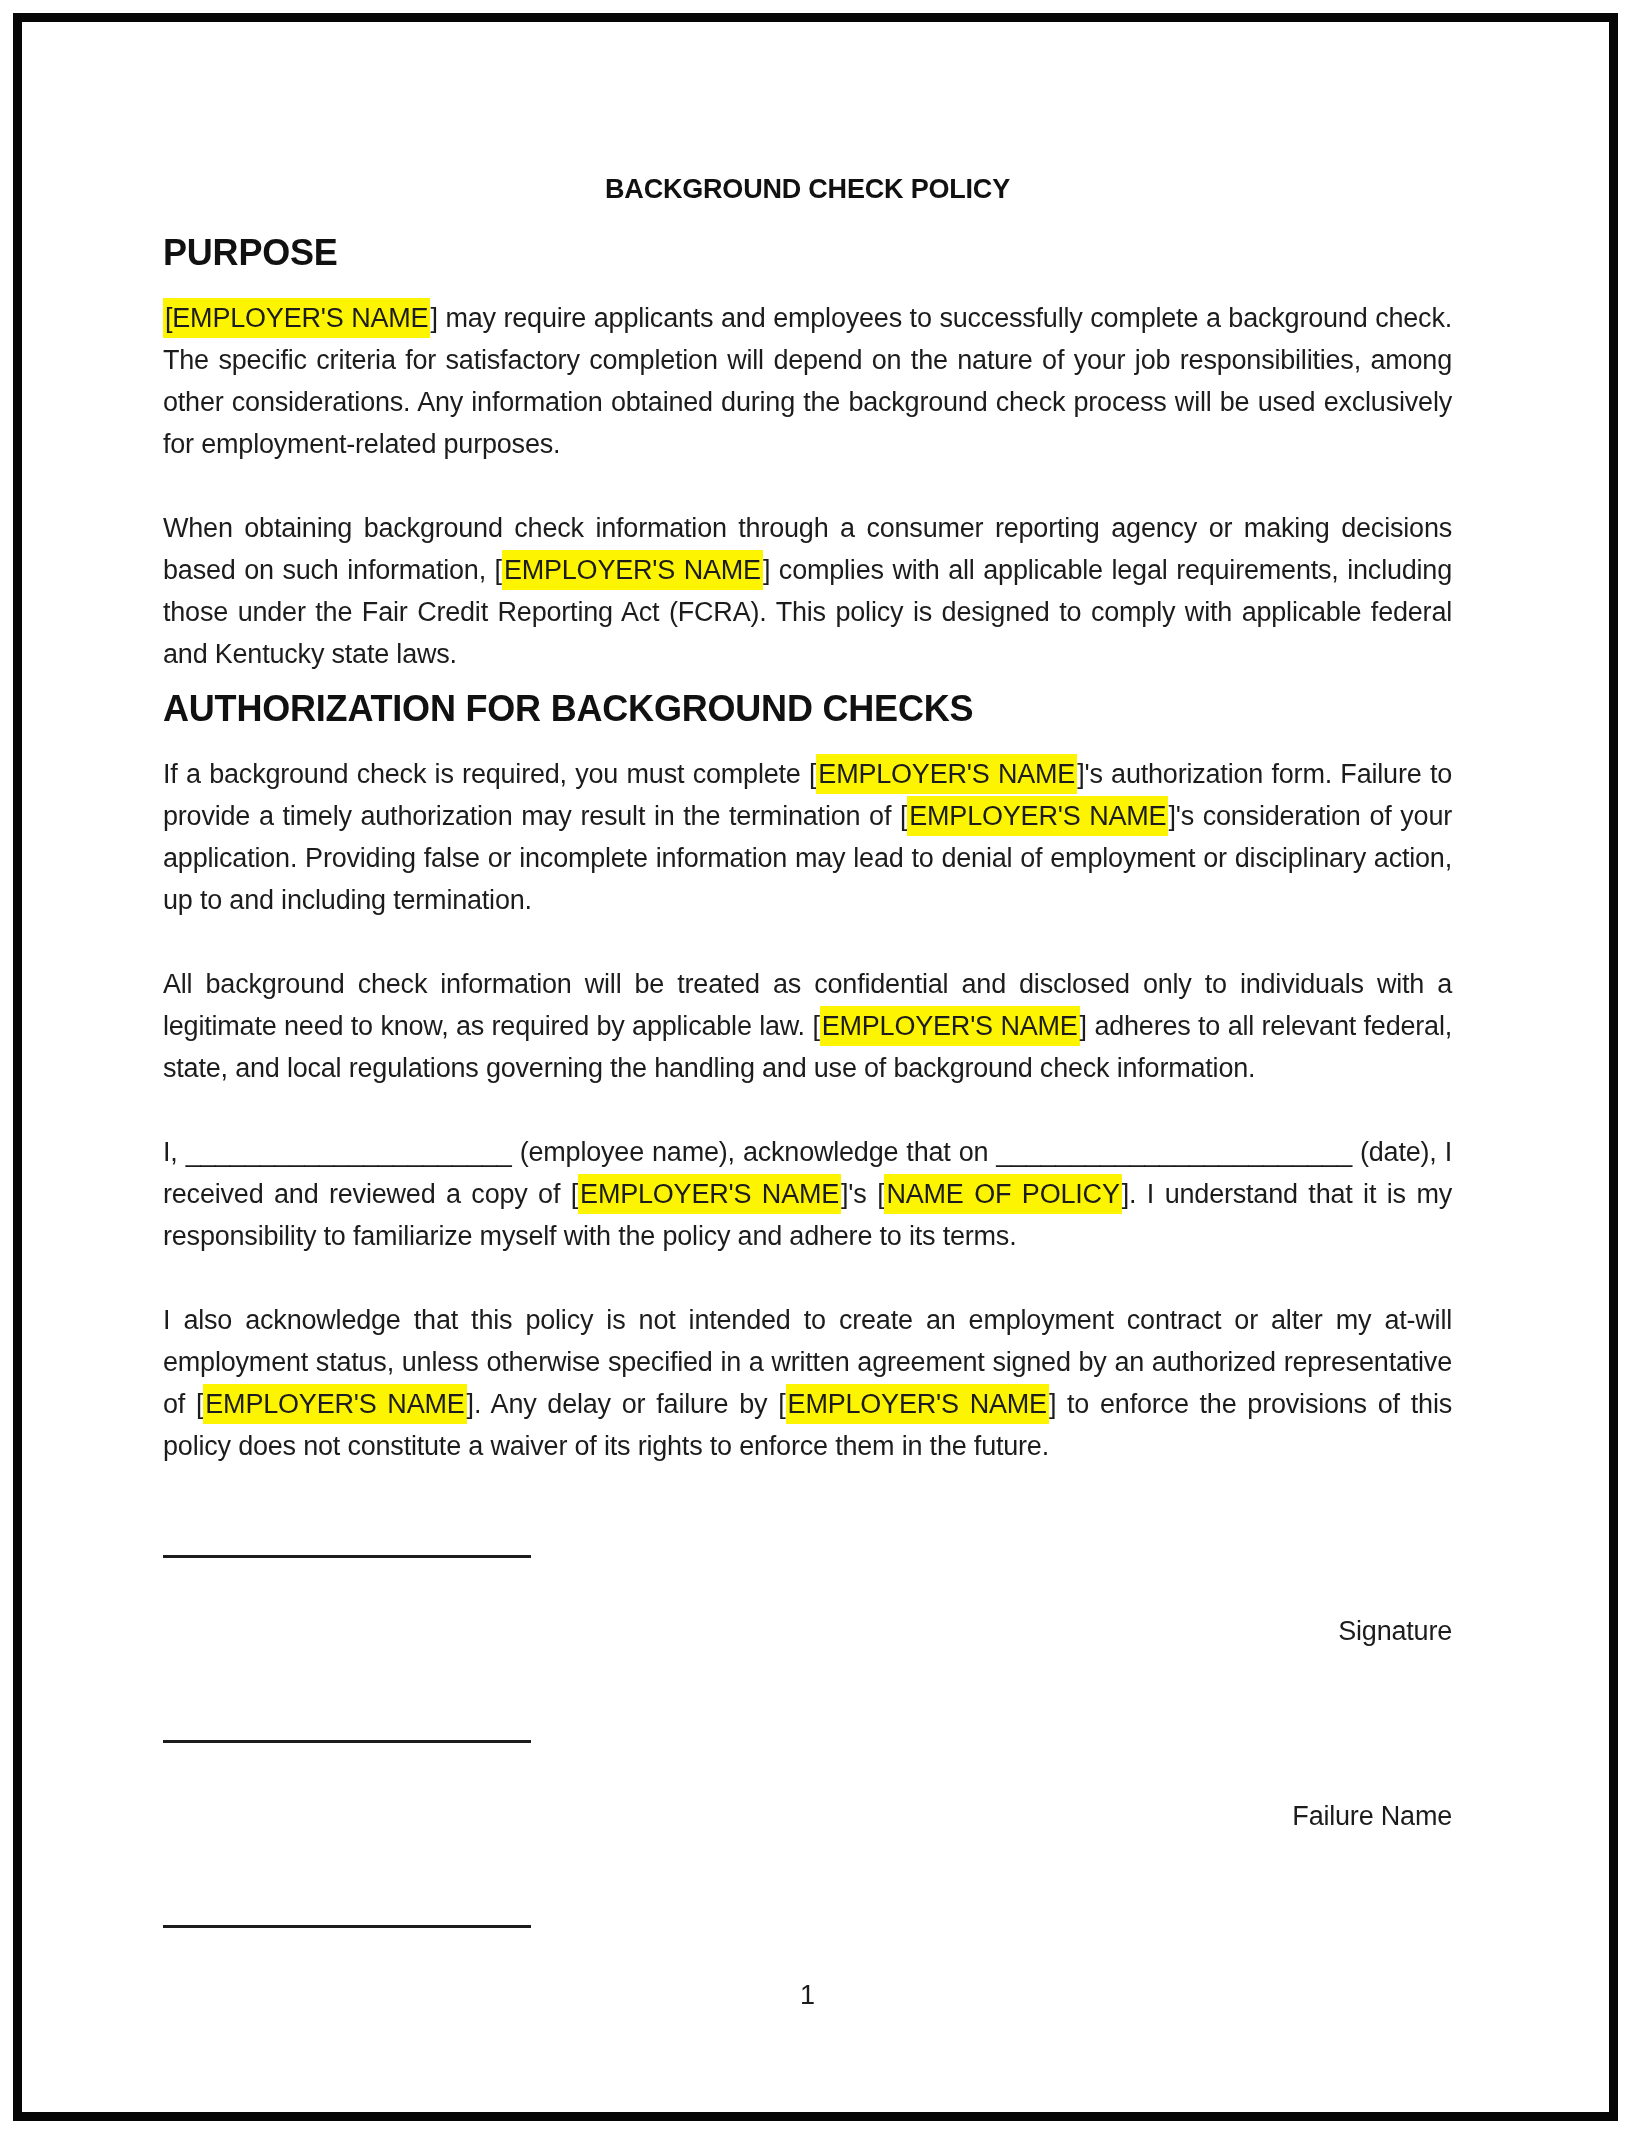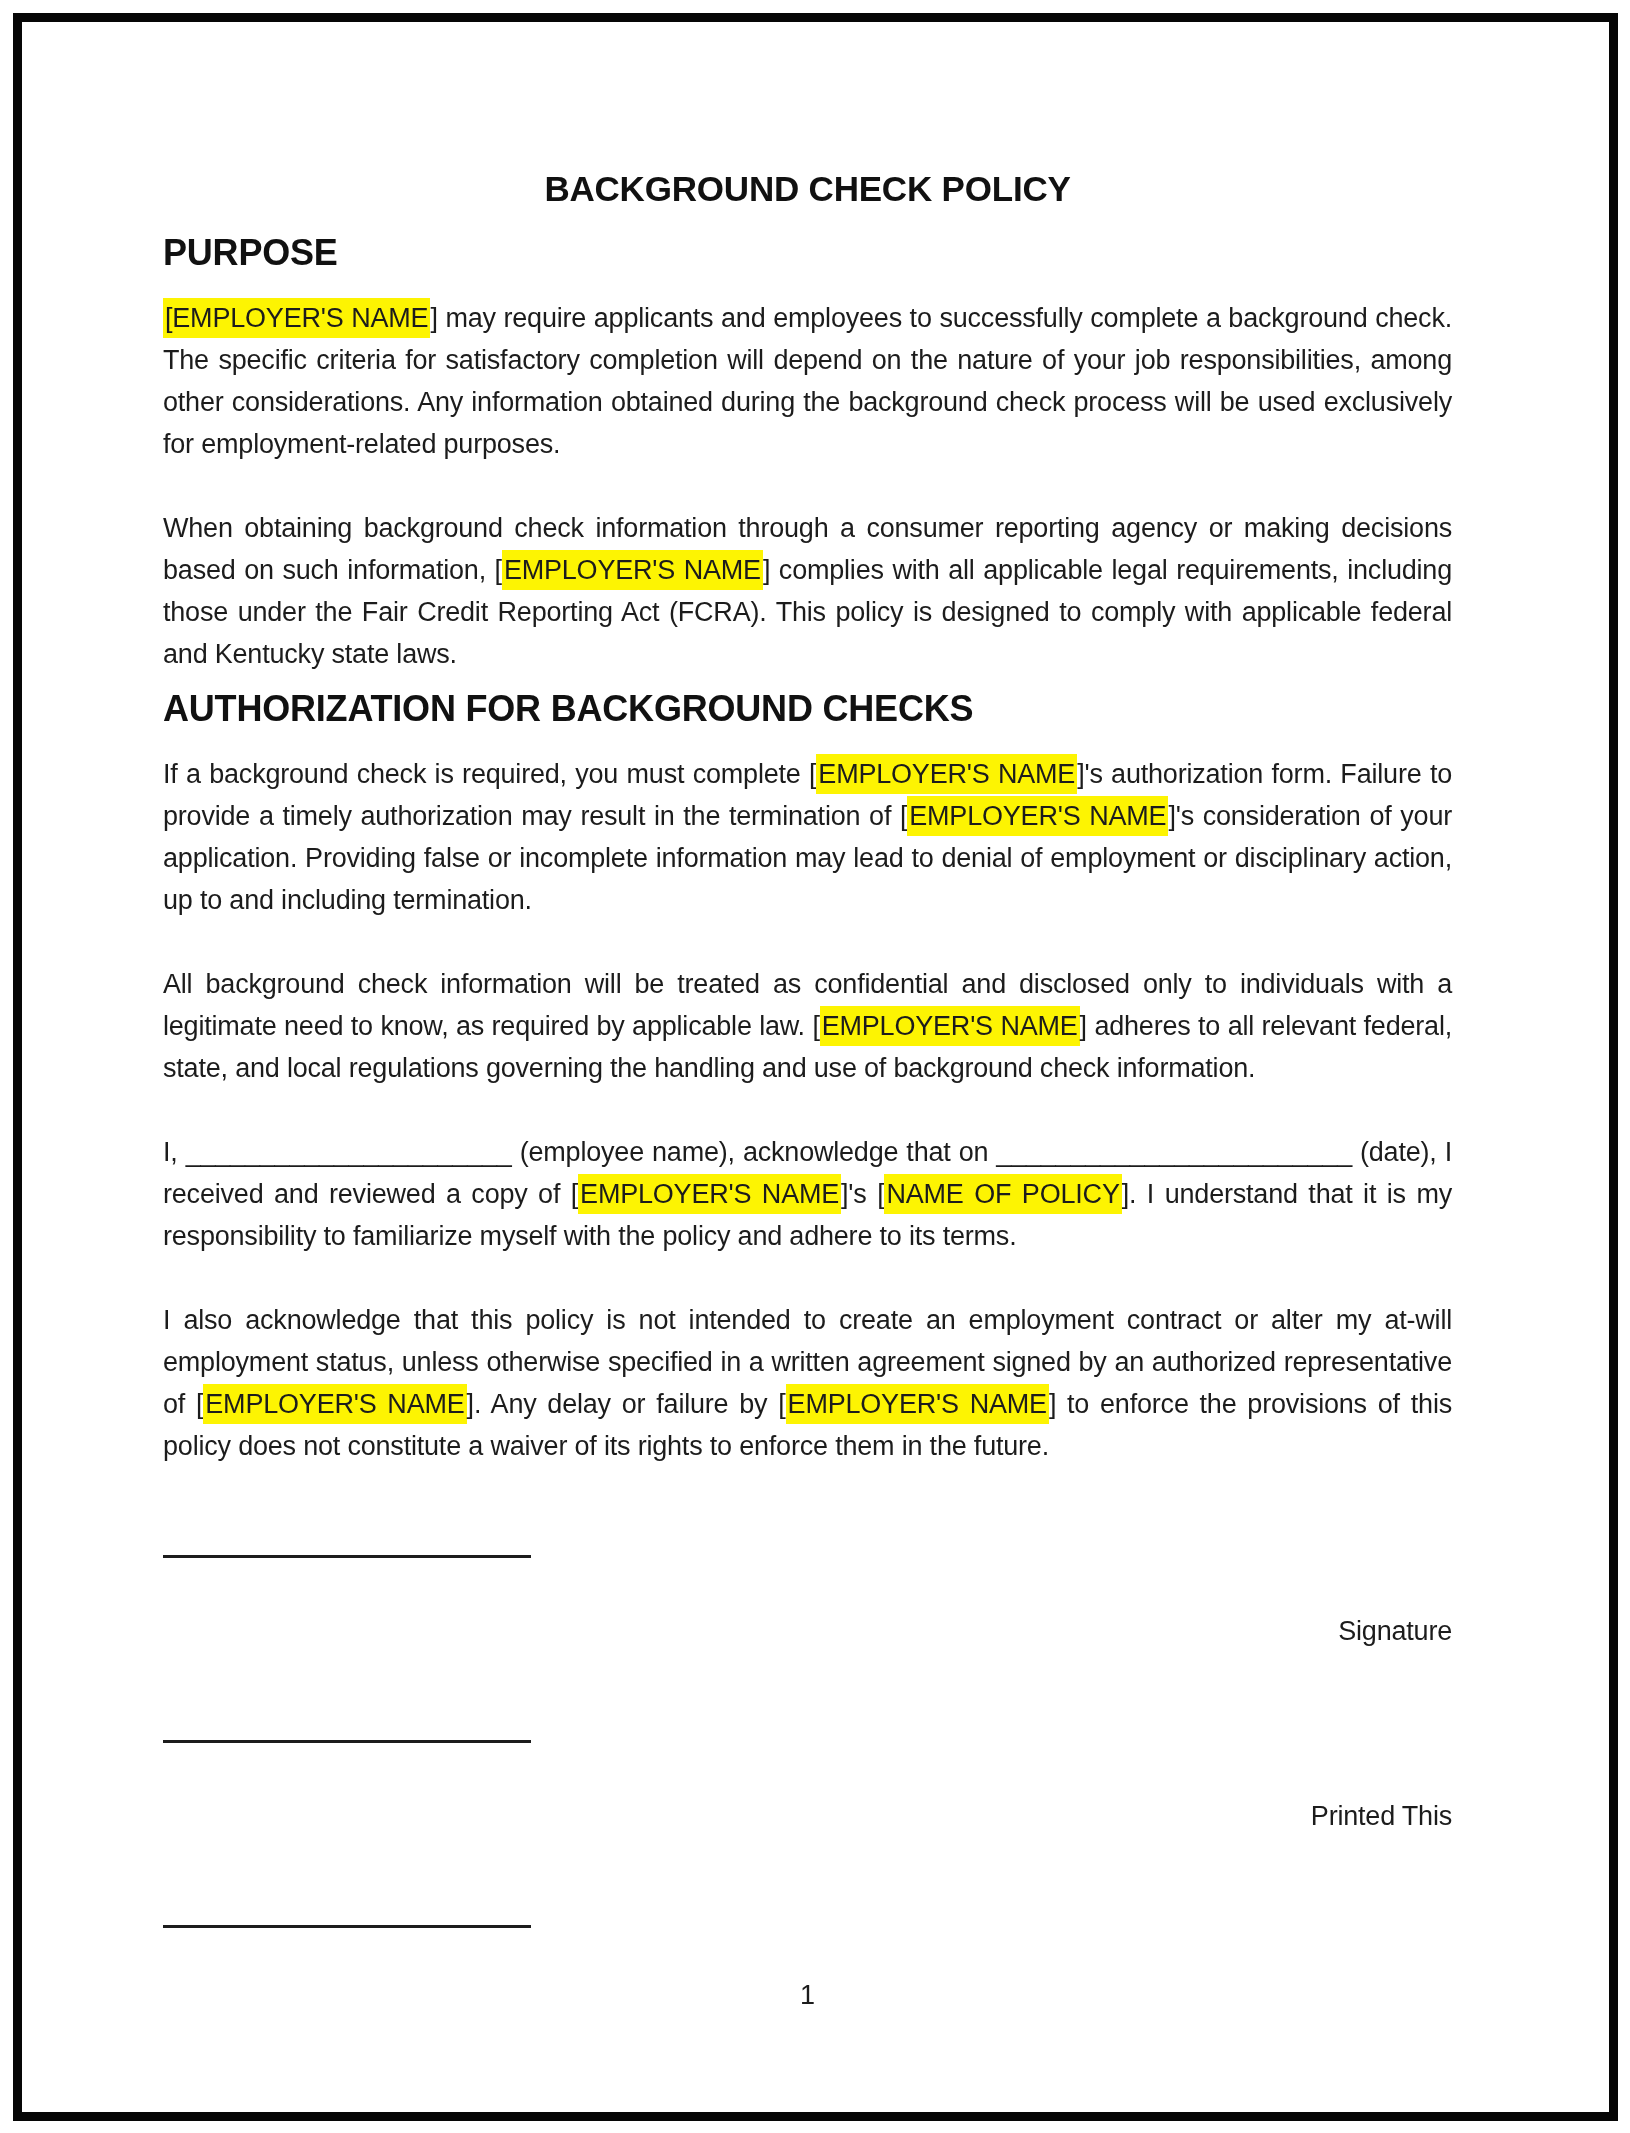--- a/index.html
+++ b/index.html
@@ -26,21 +26,21 @@
     pointer-events:none;
   }
   .content{
     position:relative;
     padding:168px 178px 0 163px;
     font-size:27px;
     line-height:42px;
     letter-spacing:-0.2px;
   }
   h1.doc-title{
-    font-size:35px;
+    font-size:27px;
     line-height:42px;
     font-weight:700;
     color:var(--heading);
     text-align:center;
     margin:0 0 22px 0;
   }
   h2.section-heading{
     font-size:36px;
     line-height:42px;
     font-weight:700;
@@ -98,19 +98,19 @@
 
 
   <p class="para"><span>I, </span><span>______________________</span><span> (employee name), acknowledge that on </span><span>________________________</span><span> (date), I received and reviewed a copy of [</span><span class="hl">EMPLOYER'S NAME</span><span>]'s [</span><span class="hl">NAME OF POLICY</span><span>]. I understand that it is my responsibility to familiarize myself with the policy and adhere to its terms.</span></p>
 
   <p class="para"><span>I also acknowledge that this policy is not intended to create an employment contract or alter my at-will employment status, unless otherwise specified in a written agreement signed by an authorized representative of [</span><span class="hl">EMPLOYER'S NAME</span><span>]. Any delay or failure by [</span><span class="hl">EMPLOYER'S NAME</span><span>] to enforce the provisions of this policy does not constitute a waiver of its rights to enforce them in the future.</span></p>
 
   <div class="sig-line"></div>
   <p class="sig-label">Signature</p>
 
   <div class="sig-line"></div>
-  <p class="sig-label">Printed This</p>
+  <p class="sig-label">Failure Name</p>
 
   <div class="sig-line"></div>
 
   <div class="page-number">1</div>
 
 </div>
 
 </body></html>

